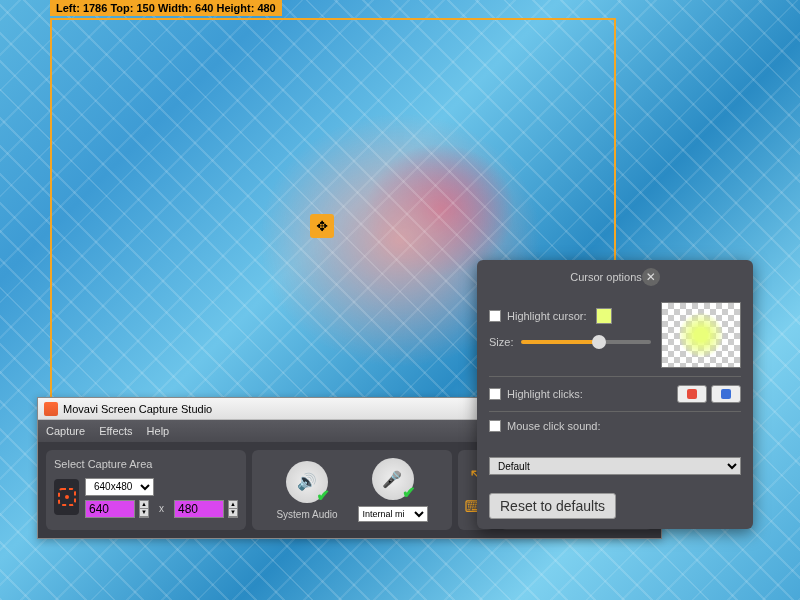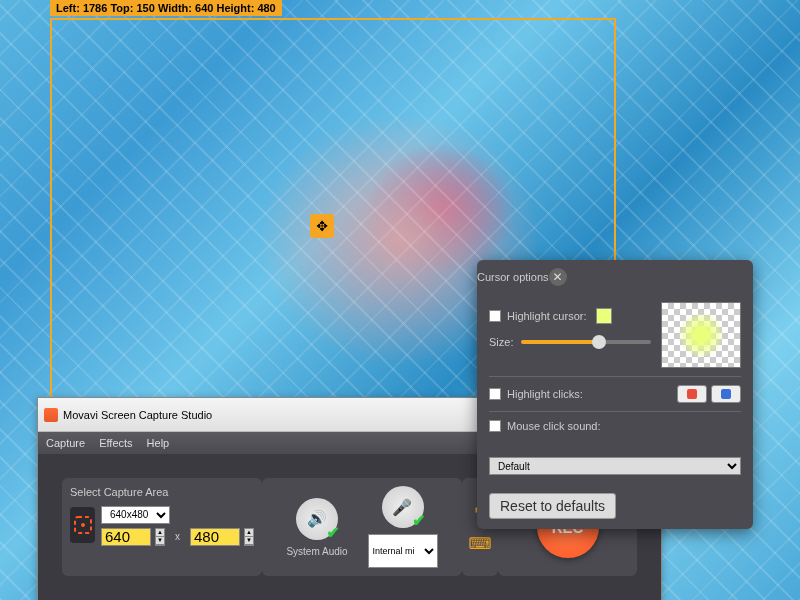--- a/index.html
+++ b/index.html
@@ -4,48 +4,48 @@
 <style>
 *{box-sizing:border-box;margin:0;padding:0;font-family:Arial,sans-serif}
 body{width:800px;height:600px;overflow:hidden;position:relative;background:#4aa8d8}
 .bg{position:absolute;inset:0;background:linear-gradient(135deg,#5ab5e0 0%,#3d9bd4 20%,#6dc5ea 40%,#2a8bc4 60%,#7dd0ef 80%,#4aa8d8 100%)}
 .bg::before{content:"";position:absolute;inset:0;background:radial-gradient(ellipse at 50% 40%,#e8a0a0 0%,transparent 25%),radial-gradient(ellipse at 55% 35%,#d4386b 0%,transparent 12%);opacity:0.85}
 .bg::after{content:"";position:absolute;inset:0;background:repeating-linear-gradient(45deg,rgba(255,255,255,0.15) 0,rgba(255,255,255,0.15) 2px,transparent 2px,transparent 20px),repeating-linear-gradient(-45deg,rgba(255,255,255,0.1) 0,rgba(255,255,255,0.1) 2px,transparent 2px,transparent 25px)}
 .capture-frame{position:absolute;left:50px;top:18px;width:566px;height:400px;border:2px solid #f5a623;pointer-events:none}
 .coords{position:absolute;left:50px;top:0;padding:2px 6px;background:#f5a623;color:#000;font-size:11px;font-weight:bold}
 .move-handle{position:absolute;left:310px;top:214px;width:24px;height:24px;background:#f5a623;border-radius:3px;display:flex;align-items:center;justify-content:center;font-size:14px}
 .app-window{position:absolute;left:37px;top:397px;width:625px;background:#e8e8e8;border:1px solid #888;box-shadow:0 2px 8px rgba(0,0,0,0.3)}
-.titlebar{height:34px;background:linear-gradient(#f5f5f5,#e0e0e0);display:flex;align-items:center;padding:0 6px;font-size:11px;border-bottom:1px solid #bbb}
+.titlebar{height:22px;background:linear-gradient(#f5f5f5,#e0e0e0);display:flex;align-items:center;padding:0 6px;font-size:11px;border-bottom:1px solid #bbb}
 .titlebar-icon{width:14px;height:14px;background:linear-gradient(#ff6b35,#e55a2b);border-radius:2px;margin-right:5px}
 .menubar{height:22px;background:linear-gradient(#5a5a60,#4a4a50);display:flex;align-items:center;padding:0 8px;gap:14px;color:#ddd;font-size:11px}
 .menubar span{cursor:pointer}
-.content{background:#3a3a40;padding:24px;display:flex;}
+.content{background:#3a3a40;padding:8px;display:flex;gap:6px}
 .panel{background:#4a4a50;border-radius:6px;padding:8px}
 .capture-panel{width:200px}
 .panel-title{color:#ccc;font-size:11px;margin-bottom:6px}
 .capture-row{display:flex;gap:6px;align-items:center}
 .target-btn{width:36px;height:36px;background:#2a2a30;border-radius:4px;display:flex;align-items:center;justify-content:center;cursor:pointer}
 .res-select{flex:1;height:18px;background:#fff;font-size:10px;padding:0 4px;border:1px solid #888}
 .hw-row{display:flex;gap:4px;align-items:center;margin-top:4px}
-.num-input{width:50px;height:18px;background:#fde047;font-size:15px;border:1px solid #888;padding:0 3px}
+.num-input{width:50px;height:18px;background:#d946ef;font-size:12px;border:1px solid #888;padding:0 3px}
 .spinner{width:10px;height:18px;background:#ddd;border:1px solid #888;font-size:6px;display:flex;flex-direction:column}
 .spinner div{flex:1;text-align:center;border-bottom:1px solid #888;cursor:pointer}
 .x-label{color:#ccc;font-size:10px;margin:0 6px}
 .audio-panel{width:200px;display:flex;gap:20px;align-items:center;justify-content:center}
 .audio-item{display:flex;flex-direction:column;align-items:center;gap:6px}
 .audio-icon{width:42px;height:42px;background:radial-gradient(#eee,#ccc);border-radius:50%;display:flex;align-items:center;justify-content:center;position:relative}
 .check{position:absolute;bottom:-2px;right:-2px;color:#2ecc40;font-size:16px;font-weight:bold}
 .audio-label{color:#ccc;font-size:10px}
-.mic-select{width:70px;height:34px;background:#fff;font-size:9px;border:1px solid #888}
+.mic-select{width:70px;height:16px;background:#fff;font-size:9px;border:1px solid #888}
 .extra-panel{width:36px;display:flex;flex-direction:column;gap:8px;align-items:center;justify-content:center}
 .extra-btn{width:26px;height:24px;cursor:pointer;color:#f5a623;font-size:16px;display:flex;align-items:center;justify-content:center}
 .rec-panel{flex:1;display:flex;align-items:center;justify-content:center}
 .rec-btn{width:62px;height:62px;background:radial-gradient(#ff7a4a,#ff5722);border-radius:50%;color:#fff;font-size:15px;font-weight:bold;display:flex;align-items:center;justify-content:center;cursor:pointer;box-shadow:0 2px 6px rgba(0,0,0,0.4)}
 .popup{position:absolute;left:477px;top:260px;width:276px;background:#4a4a50;border-radius:6px;box-shadow:0 4px 16px rgba(0,0,0,0.5);color:#ccc;font-size:11px}
-.popup-header{display:flex;justify-content:flex-start;align-items:center;padding:8px 0}
+.popup-header{display:flex;justify-content:center;align-items:center;padding:8px 26px}
 .close-btn{width:18px;height:18px;background:#666;border-radius:50%;color:#ddd;font-size:12px;display:flex;align-items:center;justify-content:center;cursor:pointer}
 .popup-body{padding:0 12px 10px}
 .chk-row{display:flex;align-items:center;gap:6px;margin:6px 0}
 .chk{width:12px;height:12px;background:#fff;border:1px solid #888;display:flex;align-items:center;justify-content:center;font-size:10px;cursor:pointer}
 .chk.checked::after{content:"✓";color:#000;font-weight:bold}
 .color-swatch{width:16px;height:16px;background:#eaff7a;border:1px solid #888;margin-left:4px;cursor:pointer}
 .hlrow{display:flex;gap:10px;margin:8px 0}
 .hlleft{flex:1}
 .slider-row{display:flex;align-items:center;gap:8px;margin-top:12px}
 .slider{flex:1;height:4px;background:linear-gradient(to right,#f5a623 0%,#f5a623 60%,#777 60%);border-radius:2px;position:relative;cursor:pointer}

